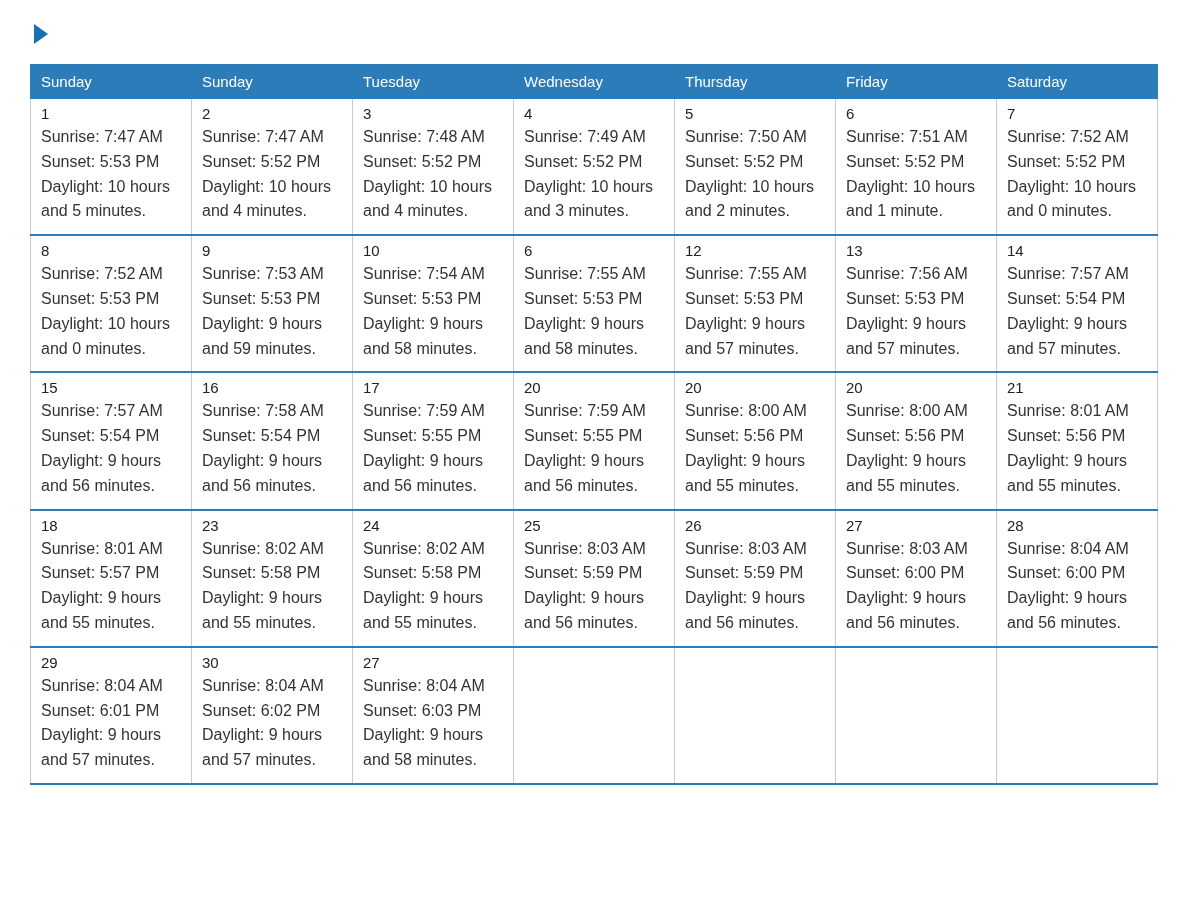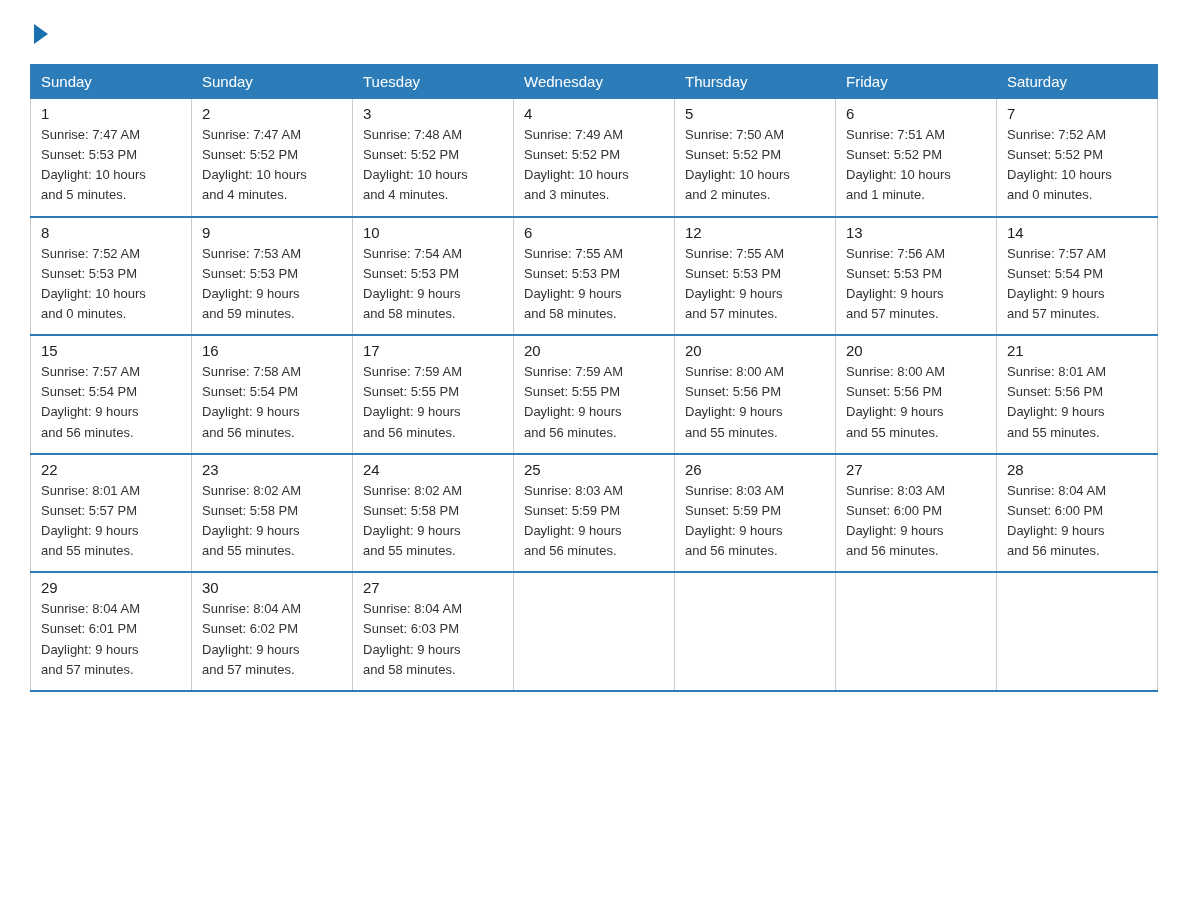--- a/index.html
+++ b/index.html
@@ -92,21 +92,21 @@
       border-right: 1px solid #ccc;
     }
     .day-num {
       font-size: 15px;
       font-weight: normal;
       display: block;
       margin-bottom: 3px;
       color: #222;
     }
     .day-info {
-      font-size: 13px;
+      font-size: 16px;
       color: #333;
       line-height: 1.55;
     }
     .empty-cell {
       background: #fff;
     }
   </style>
 </head>
 <body>
 
@@ -222,21 +222,21 @@
           <span class="day-num">20</span>
           <div class="day-info">Sunrise: 8:00 AM<br>Sunset: 5:56 PM<br>Daylight: 9 hours<br>and 55 minutes.</div>
         </td>
         <td>
           <span class="day-num">21</span>
           <div class="day-info">Sunrise: 8:01 AM<br>Sunset: 5:56 PM<br>Daylight: 9 hours<br>and 55 minutes.</div>
         </td>
       </tr>
       <tr>
         <td>
-          <span class="day-num">22</span>
+          <span class="day-num">18</span>
           <div class="day-info">Sunrise: 8:01 AM<br>Sunset: 5:57 PM<br>Daylight: 9 hours<br>and 55 minutes.</div>
         </td>
         <td>
           <span class="day-num">23</span>
           <div class="day-info">Sunrise: 8:02 AM<br>Sunset: 5:58 PM<br>Daylight: 9 hours<br>and 55 minutes.</div>
         </td>
         <td>
           <span class="day-num">24</span>
           <div class="day-info">Sunrise: 8:02 AM<br>Sunset: 5:58 PM<br>Daylight: 9 hours<br>and 55 minutes.</div>
         </td>

